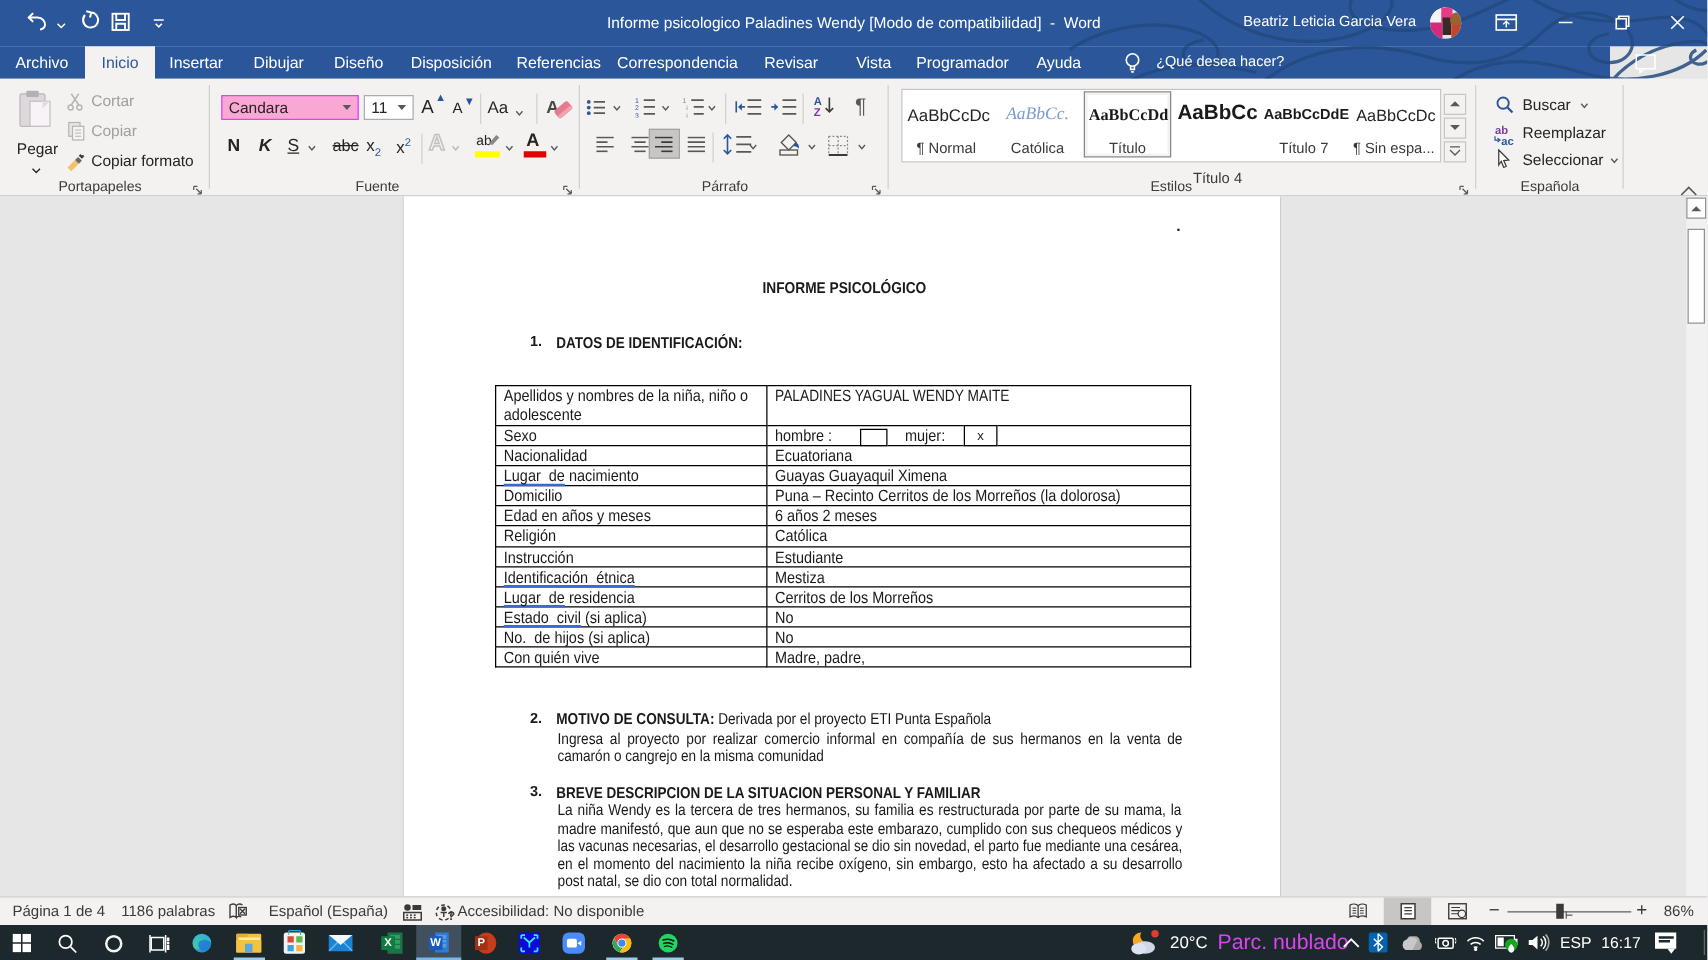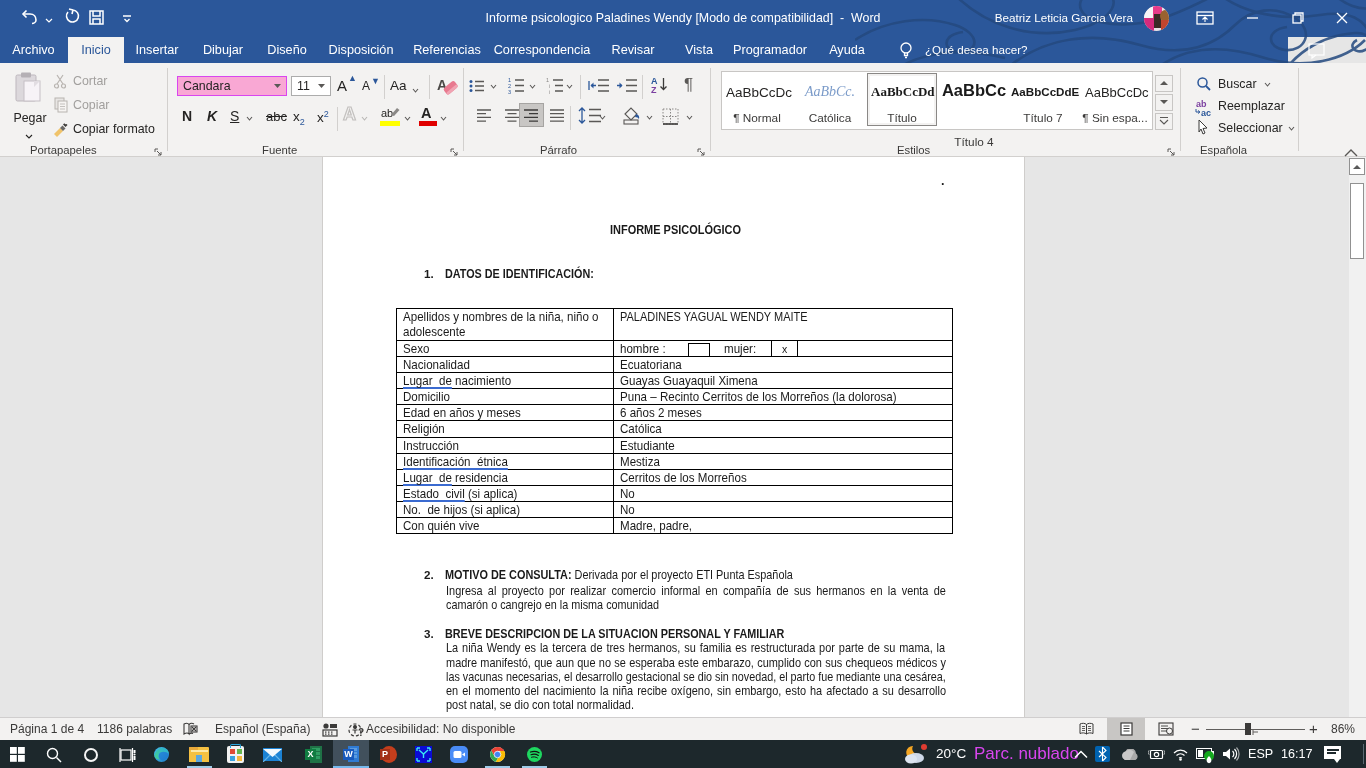--- a/index.html
+++ b/index.html
@@ -11,21 +11,21 @@
 #titlebar { position:absolute; left:0; top:0; width:1366px; height:37px; background:#2b579a; color:#fff; overflow:hidden; }
 #tabrow { position:absolute; left:0; top:37px; width:1288px; height:26px; background:#2b579a; color:#fff; overflow:visible; }
 .tab { position:absolute; top:0; height:26px; line-height:26px; font-size:12.7px; color:#fff; text-align:center; }
 .tab.active { background:#f3f2f1; color:#2b579a; top:0; height:27px; }
 #titletext { position:absolute; top:0; width:100%; text-align:center; line-height:36px; font-size:12.4px; color:#fff; }
 #username { position:absolute; top:0; line-height:36px; font-size:11.7px; color:#fff; }
 
 
 #ribbon { position:absolute; left:0; top:63px; width:1366px; height:94px; background:#f3f2f1; border-bottom:1px solid #d2d0ce; }
 .gsep { position:absolute; top:5px; width:1px; height:83px; background:#d2d0ce; }
-.glabel { position:absolute; top:81px; font-size:11.3px; color:#3b3a39; }
+.glabel { position:absolute; top:81px; font-size:11.3px; color:#3b3a39; text-align:center; }
 .dlauncher { position:absolute; top:84px; width:11px; height:11px; }
 .ribtext { font-size:12.4px; color:#252423; }
 .greyed { color:#a19f9d; }
 
 
 #docarea { position:absolute; left:0; top:157px; width:1366px; height:560px; background:#e6e6e6; overflow:hidden; }
 #page { position:absolute; left:322px; top:0px; width:703px; height:560px; background:#fff; border-left:1px solid #cfcdcb; border-right:1px solid #cfcdcb; }
 .doct { position:absolute; color:#1a1a1a; font-size:12.6px; white-space:nowrap; }
 
 

